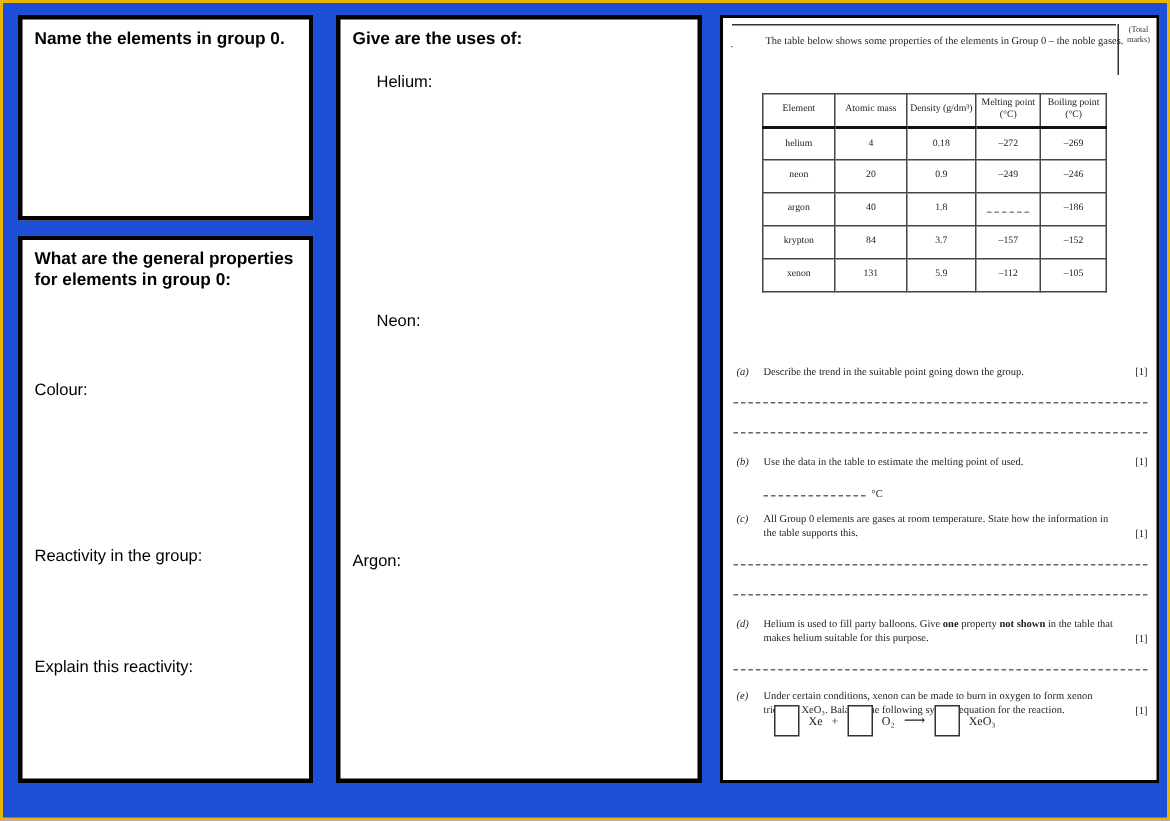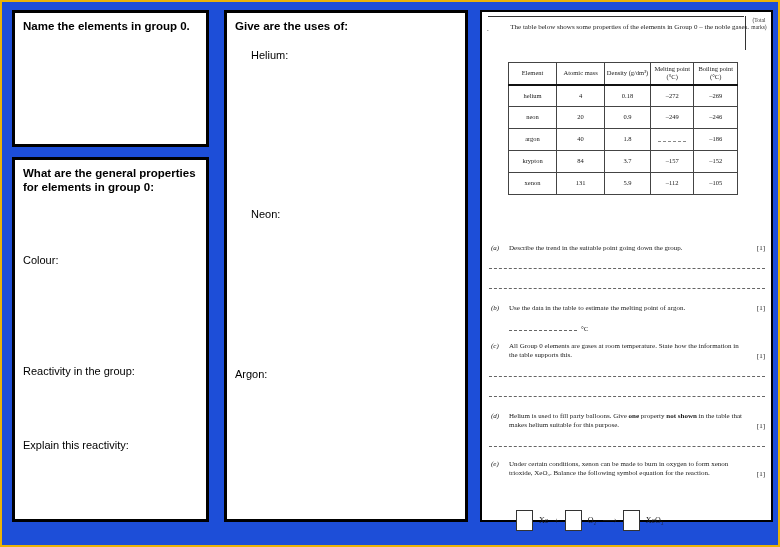--- a/index.html
+++ b/index.html
@@ -71,21 +71,21 @@
   .qblock { position: absolute; left: 0; width: 293px; font-size: 7px; line-height: 1.35; }
   .qlabel { position: absolute; left: 9px; top: 0; font-style: italic; }
   .qtext  { position: absolute; left: 27px; top: 0; width: 234px; }
   .qmarks { position: absolute; right: 10px; font-size: 7px; }
   .ansline { position: absolute; left: 7px; width: 276px; border-bottom: 1px dashed #666; }
   .ansfield { position: absolute; left: 27px; font-size: 7px; }
   .ansfield .seg { display: inline-block; width: 68px; border-bottom: 1px dashed #666; height: 7px; margin-right: 4px; }
   .b { font-weight: bold; }
 
   .equation {
-    position: absolute; left: 34px; top: 498px;
+    position: absolute; left: 34px; top: 458px;
     display: flex; align-items: center; gap: 6px;
     font-size: 8px;
   }
   .eqbox { width: 17px; height: 21px; border: 1px solid #333; background: #fff; }
   .eqarrow { font-size: 10px; }
 </style>
 </head>
 <body>
 
 <div class="page">
@@ -179,21 +179,21 @@
     <div class="qblock" style="top:232px;">
       <span class="qlabel">(a)</span>
       <span class="qtext">Describe the trend in the suitable point going down the group.</span>
       <span class="qmarks" style="top:0;">[1]</span>
     </div>
     <div class="abs ansline" style="top:256px;"></div>
     <div class="abs ansline" style="top:276px;"></div>
 
     <div class="qblock" style="top:292px;">
       <span class="qlabel">(b)</span>
-      <span class="qtext">Use the data in the table to estimate the melting point of argon.</span>
+      <span class="qtext">Use the data in the table to estimate the melting point of used.</span>
       <span class="qmarks" style="top:0;">[1]</span>
     </div>
     <div class="abs ansfield" style="top:312px;">
       <span class="seg"></span><span>°C</span>
     </div>
 
     <div class="qblock" style="top:330px;">
       <span class="qlabel">(c)</span>
       <span class="qtext">All Group 0 elements are gases at room temperature. State how the information in the table supports this.</span>
       <span class="qmarks" style="top:10px;">[1]</span>

